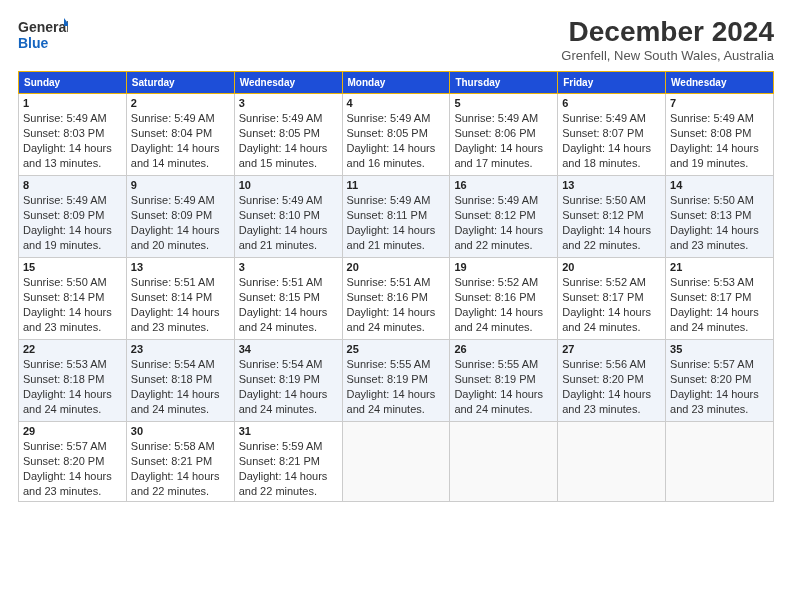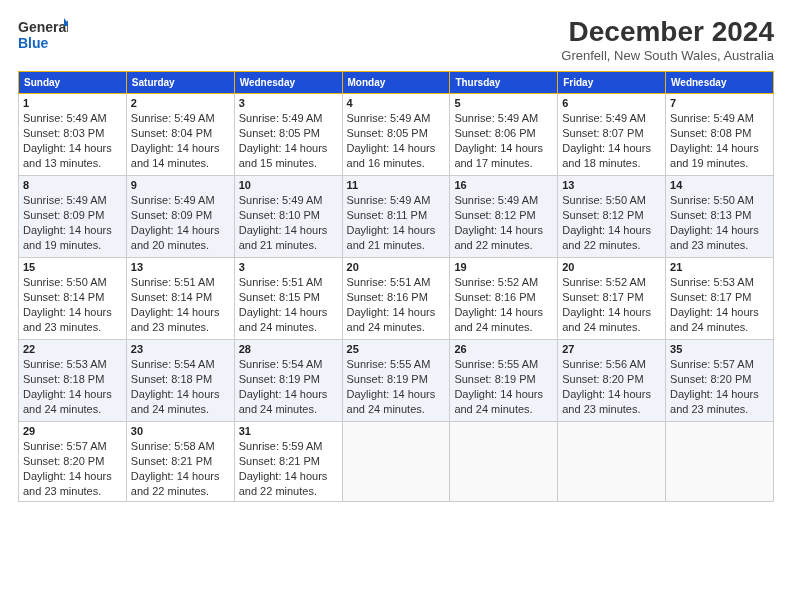--- a/index.html
+++ b/index.html
@@ -206,21 +206,21 @@
         <tr>
           <td>
         <div class="day-num">22</div>
         <div class="day-info">Sunrise: 5:53 AM<br>Sunset: 8:18 PM<br>Daylight: 14 hours and 24 minutes.</div>
       </td>
           <td>
         <div class="day-num">23</div>
         <div class="day-info">Sunrise: 5:54 AM<br>Sunset: 8:18 PM<br>Daylight: 14 hours and 24 minutes.</div>
       </td>
           <td>
-        <div class="day-num">28</div>
+        <div class="day-num">34</div>
         <div class="day-info">Sunrise: 5:54 AM<br>Sunset: 8:19 PM<br>Daylight: 14 hours and 24 minutes.</div>
       </td>
           <td>
         <div class="day-num">25</div>
         <div class="day-info">Sunrise: 5:55 AM<br>Sunset: 8:19 PM<br>Daylight: 14 hours and 24 minutes.</div>
       </td>
           <td>
         <div class="day-num">26</div>
         <div class="day-info">Sunrise: 5:55 AM<br>Sunset: 8:19 PM<br>Daylight: 14 hours and 24 minutes.</div>
       </td>

